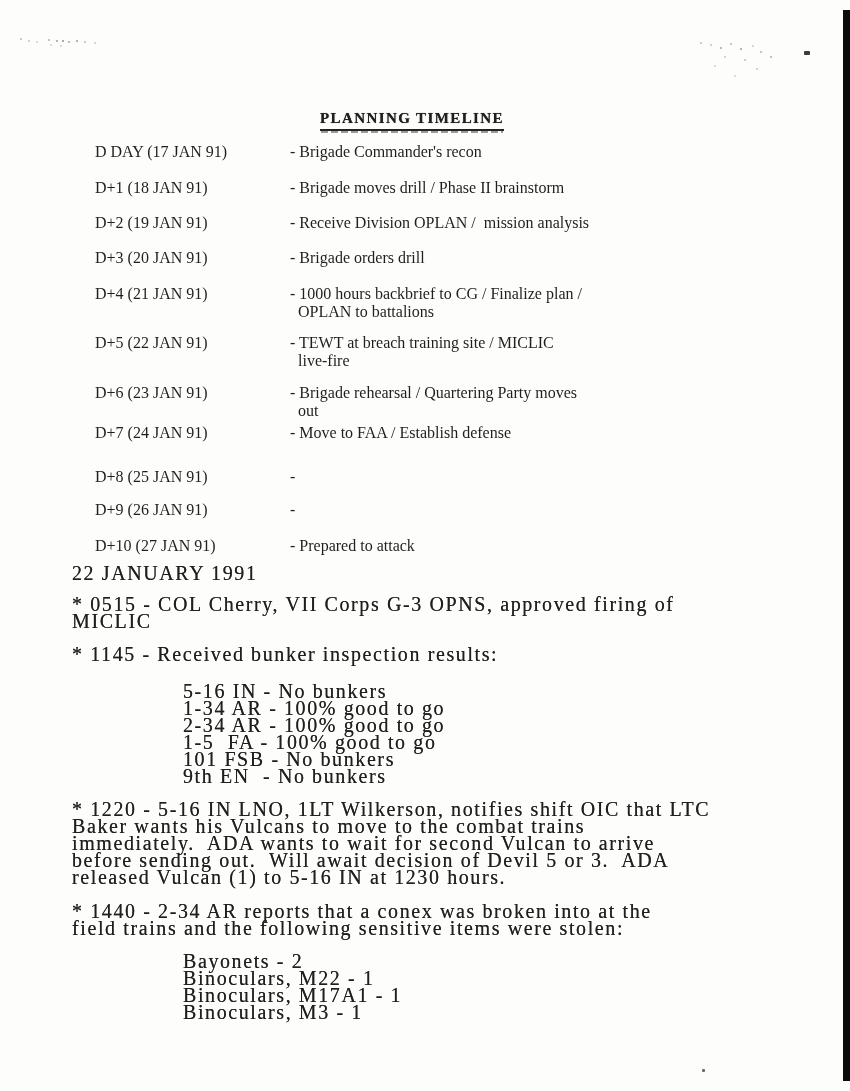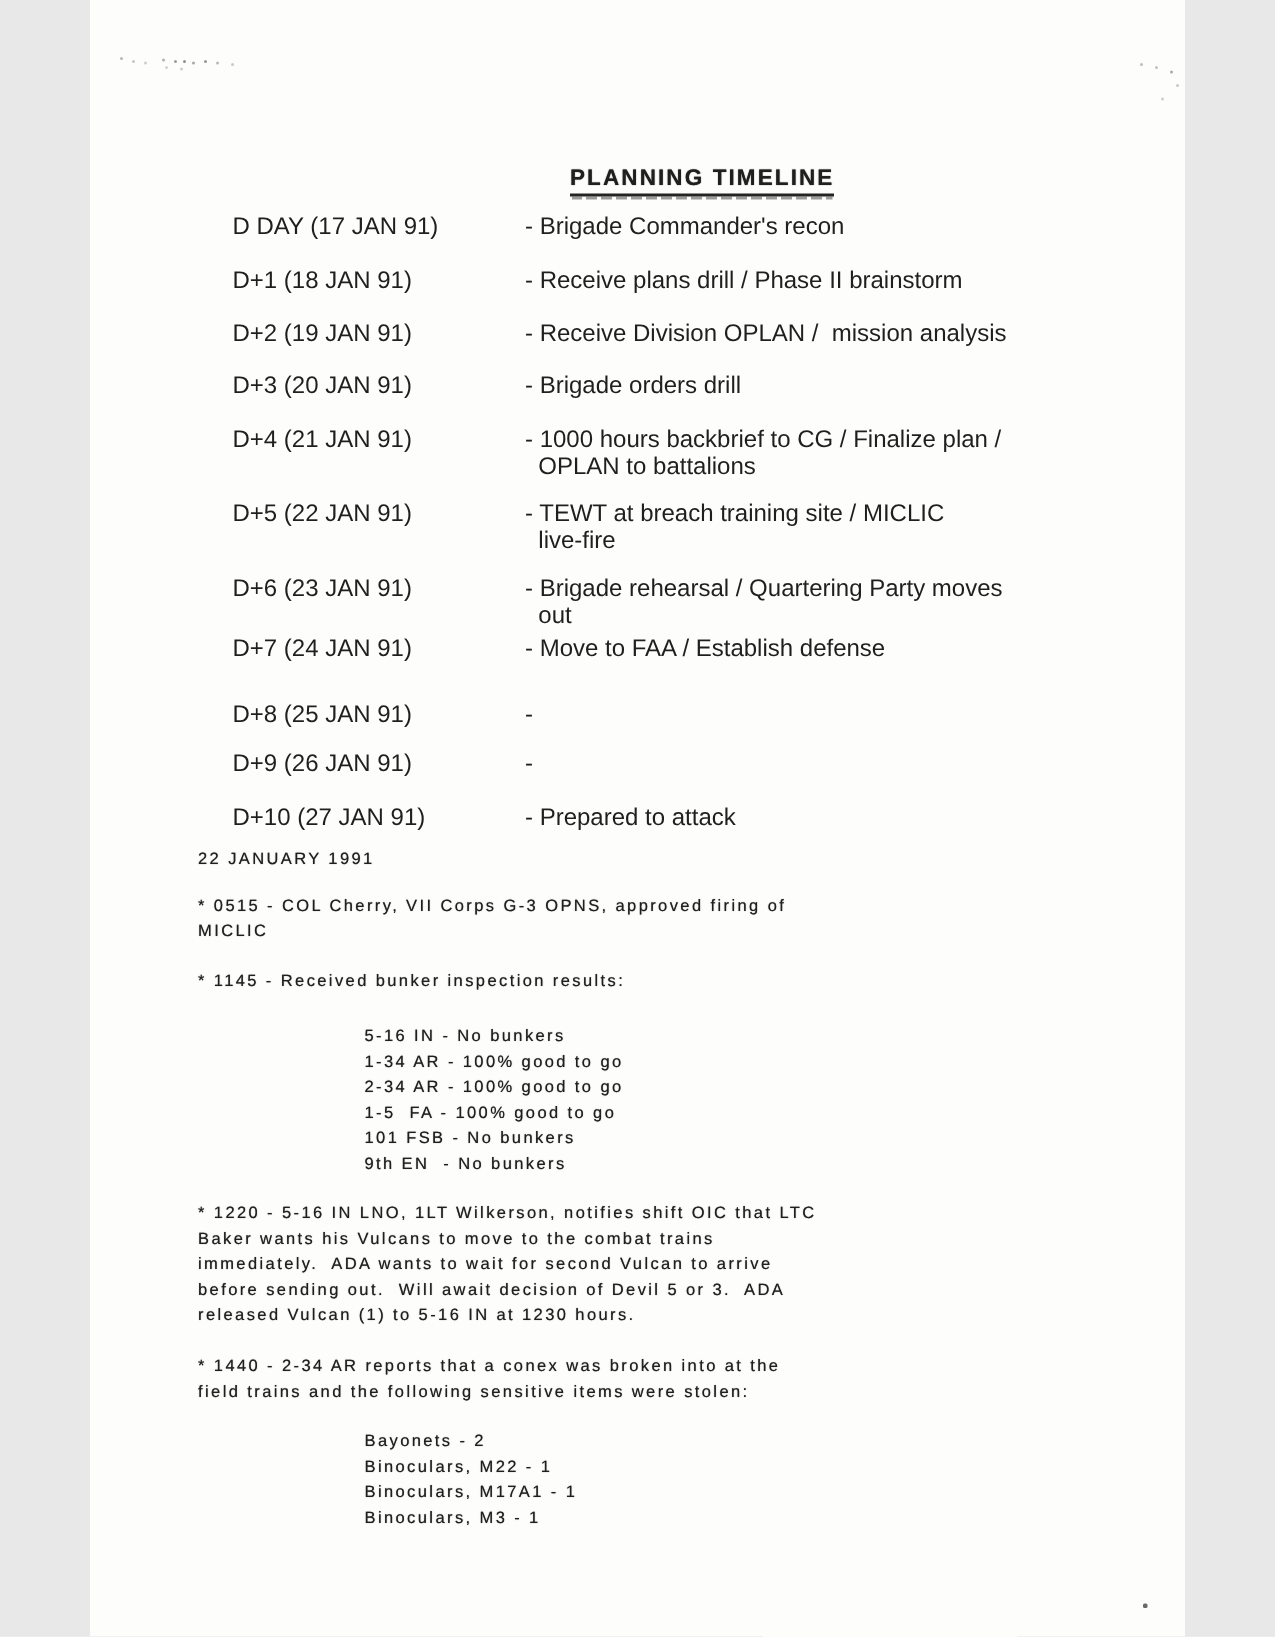--- a/index.html
+++ b/index.html
@@ -1,23 +1,23 @@
 <!DOCTYPE html>
 <html><head>
 <meta charset="utf-8">
 <style>
   html,body { margin:0; padding:0; background:#e8e8e8; }
   .page {
-    position:relative; width:730px; height:1091px; margin:0 auto;
+    position:relative; width:850px; height:1091px; margin:0 auto;
     background:#fdfdfc; overflow:hidden;
-    font-family:Liberation Sans, sans-serif;
+    font-family:Liberation Serif, serif;
     color:#1f1f1f;
   }
   .mono {
-    position:absolute; font-size:11px; line-height:17px; letter-spacing:1.6px;
+    position:absolute; font-size:20px; line-height:17px; letter-spacing:1.6px;
     white-space:pre; text-shadow:0 0 0.6px rgba(25,25,25,0.75);
   }
   .title {
     position:absolute; left:320px; top:110px;
     font-size:15px; font-weight:bold; letter-spacing:1.4px; line-height:17px;
     padding-bottom:2px; border-bottom:2.5px solid #242424;
     text-shadow:0 0 0.7px rgba(20,20,20,0.85);
     white-space:pre;
   }
   .title::after {
@@ -64,21 +64,21 @@
   <div class="dot-b"></div>
 
   <div class="title">PLANNING TIMELINE</div>
 
   <div class="entry" style="top:143px">
     <span class="elabel">D DAY (17 JAN 91)</span>
     <span class="etext">- Brigade Commander's recon</span>
   </div>
   <div class="entry" style="top:179px">
     <span class="elabel">D+1 (18 JAN 91)</span>
-    <span class="etext">- Receive plans drill / Phase II brainstorm</span>
+    <span class="etext">- Brigade moves drill / Phase II brainstorm</span>
   </div>
   <div class="entry" style="top:214px">
     <span class="elabel">D+2 (19 JAN 91)</span>
     <span class="etext">- Receive Division OPLAN /  mission analysis</span>
   </div>
   <div class="entry" style="top:249px">
     <span class="elabel">D+3 (20 JAN 91)</span>
     <span class="etext">- Brigade orders drill</span>
   </div>
   <div class="entry" style="top:285px">

